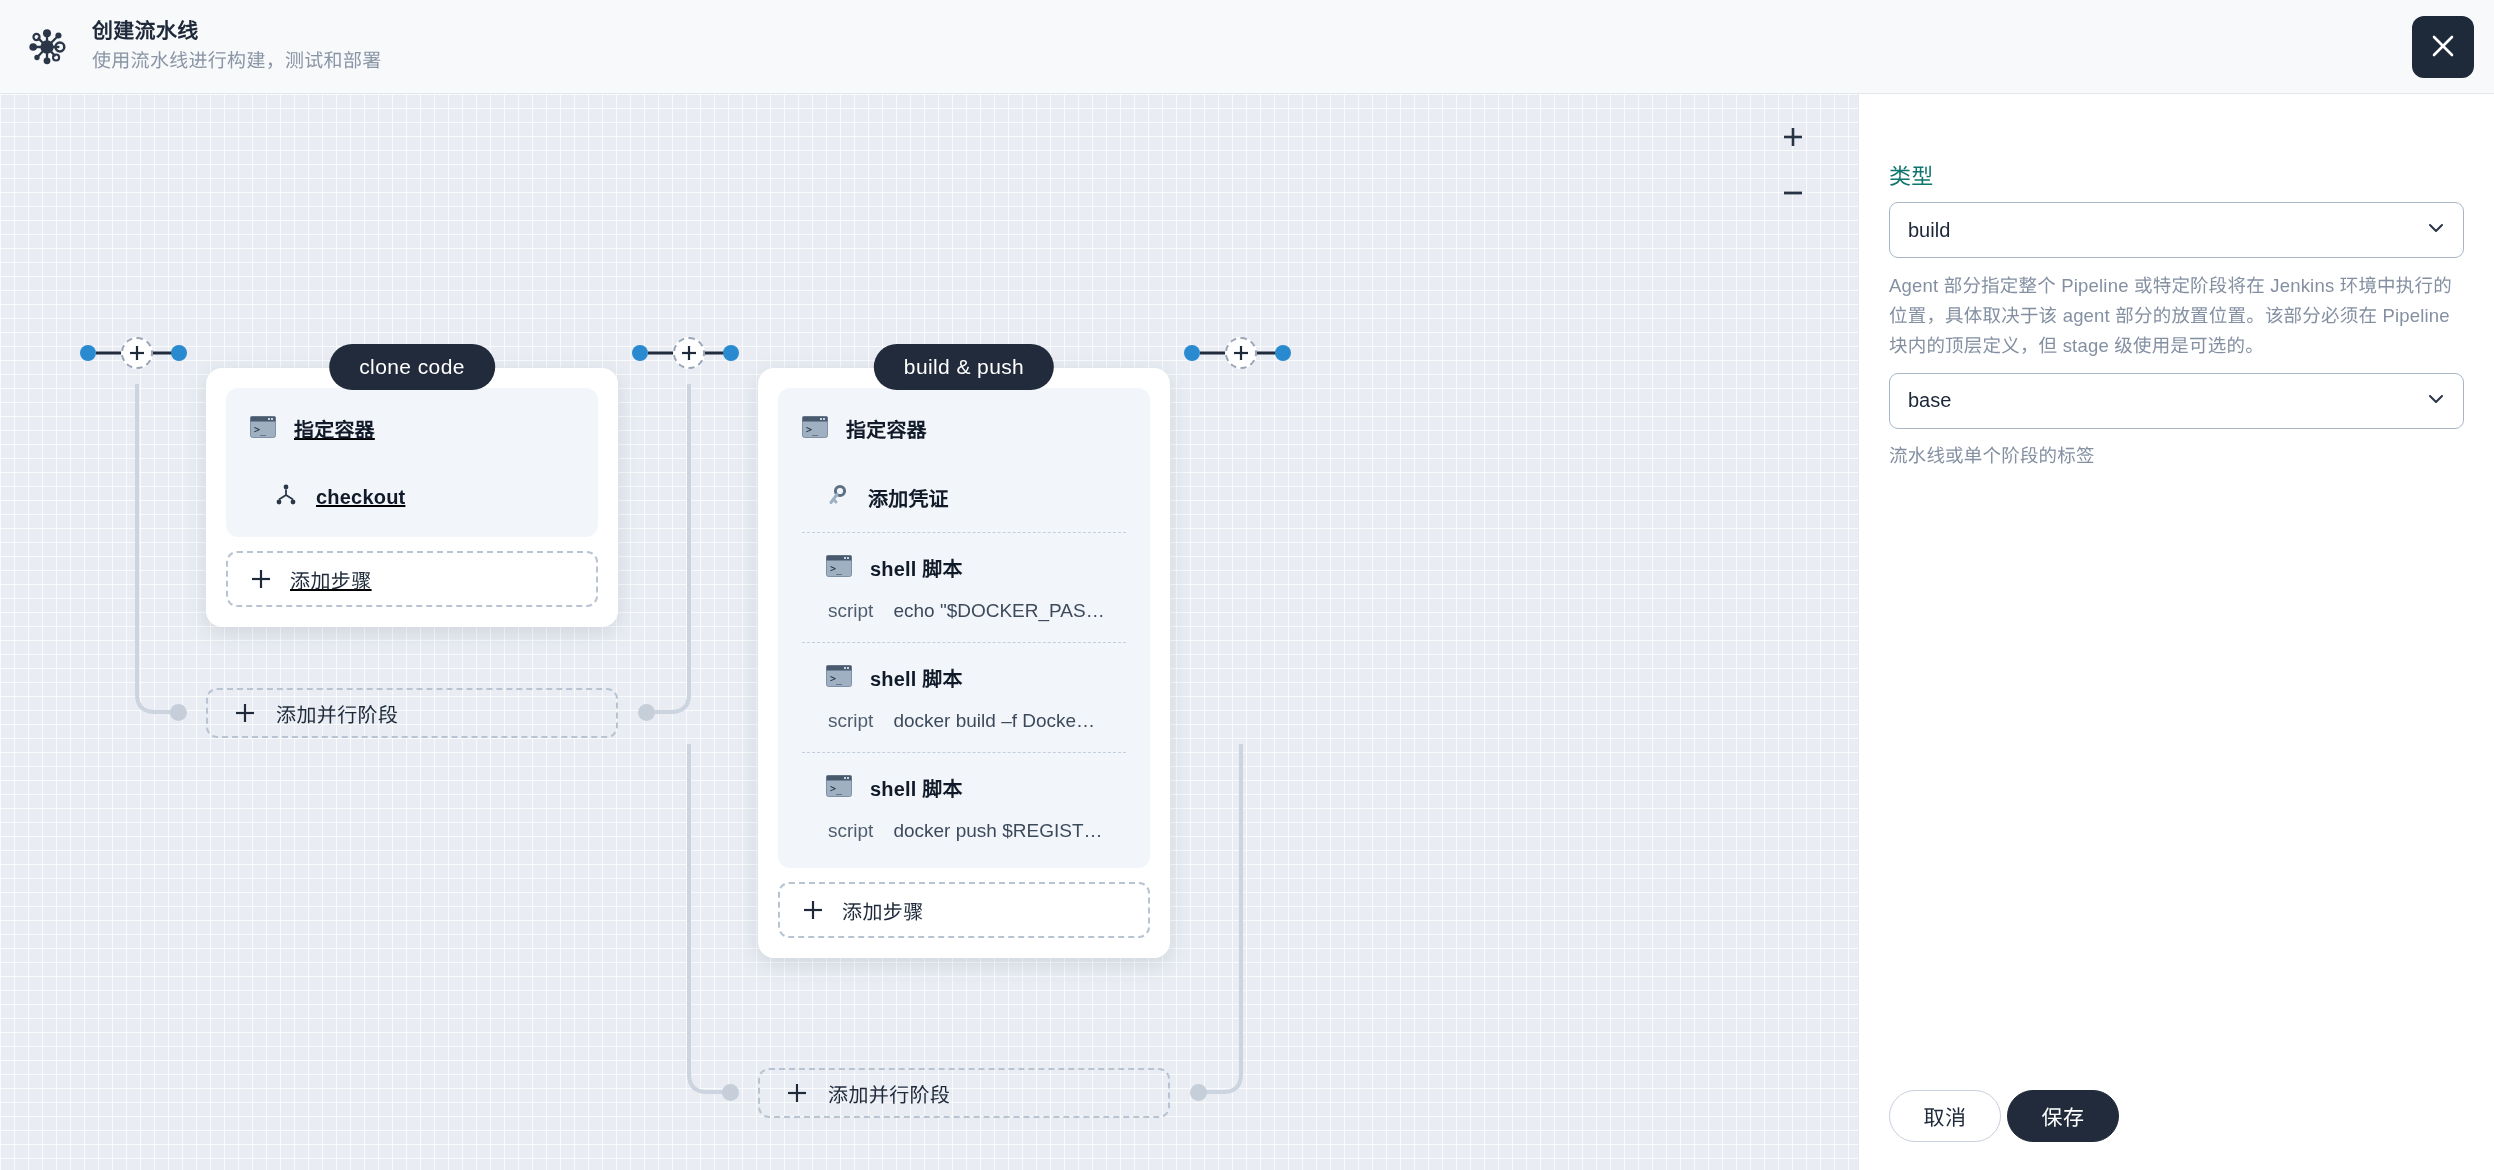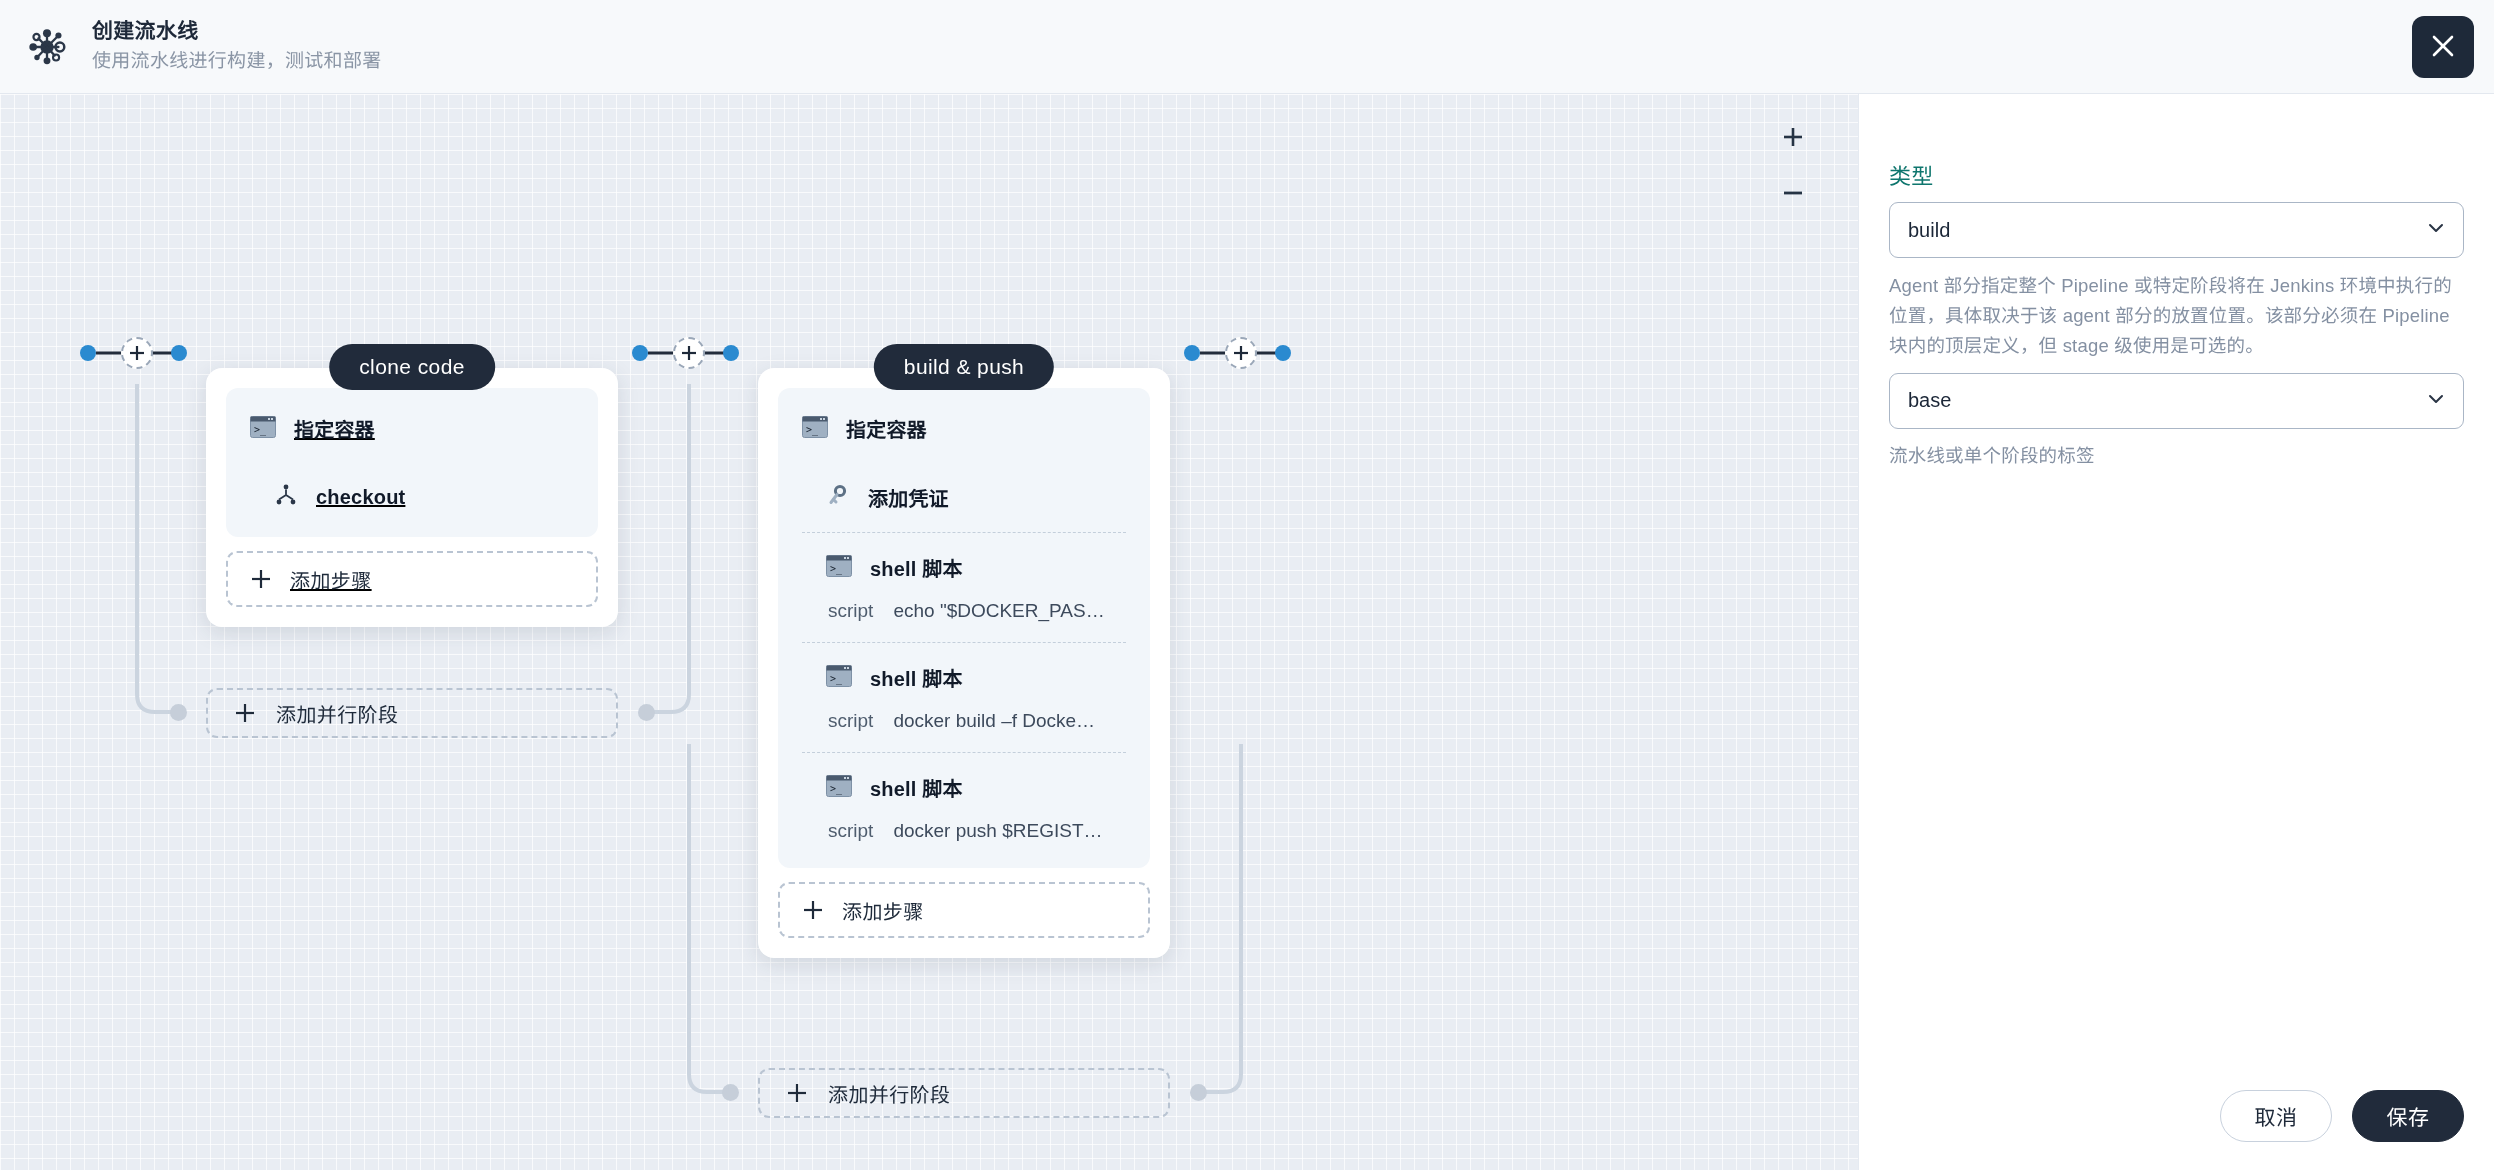--- a/index.html
+++ b/index.html
@@ -110,21 +110,21 @@
     width: 100%; height: 56px; border: 1px solid #aab6c6; border-radius: 9px;
     background: #ffffff; font-size: 20px; color: #1b2637; padding: 0 46px 0 18px;
     font-family: inherit; cursor: pointer; display: flex; align-items: center;
   }
   .chev { position: absolute; right: 18px; top: 50%; transform: translateY(-50%); pointer-events: none; }
   .help-text { font-size: 18.5px; color: #8490a2; line-height: 1.62; margin-top: 13px; letter-spacing: .2px; }
   .hint-text { font-size: 18.5px; color: #8490a2; margin-top: 12px; letter-spacing: .2px; }
 
   .panel-footer {
     flex: 0 0 auto; padding: 22px 30px 28px 30px;
-    display: flex; justify-content: flex-end; gap: 20px; background: #ffffff;
+    display: flex; gap: 6px; background: #ffffff;
   }
   .btn { height: 52px; border-radius: 26px; font-size: 21px; cursor: pointer; font-family: inherit; letter-spacing: .5px; }
   .btn-cancel { min-width: 112px; padding: 0 26px; background: #ffffff; border: 1px solid #c8d1dd; color: #1e2939; }
   .btn-save { min-width: 112px; padding: 0 30px; background: #212b3b; border: 1px solid #212b3b; color: #ffffff; }
 </style>
 </head>
 <body>
 
 <div class="app">
 

